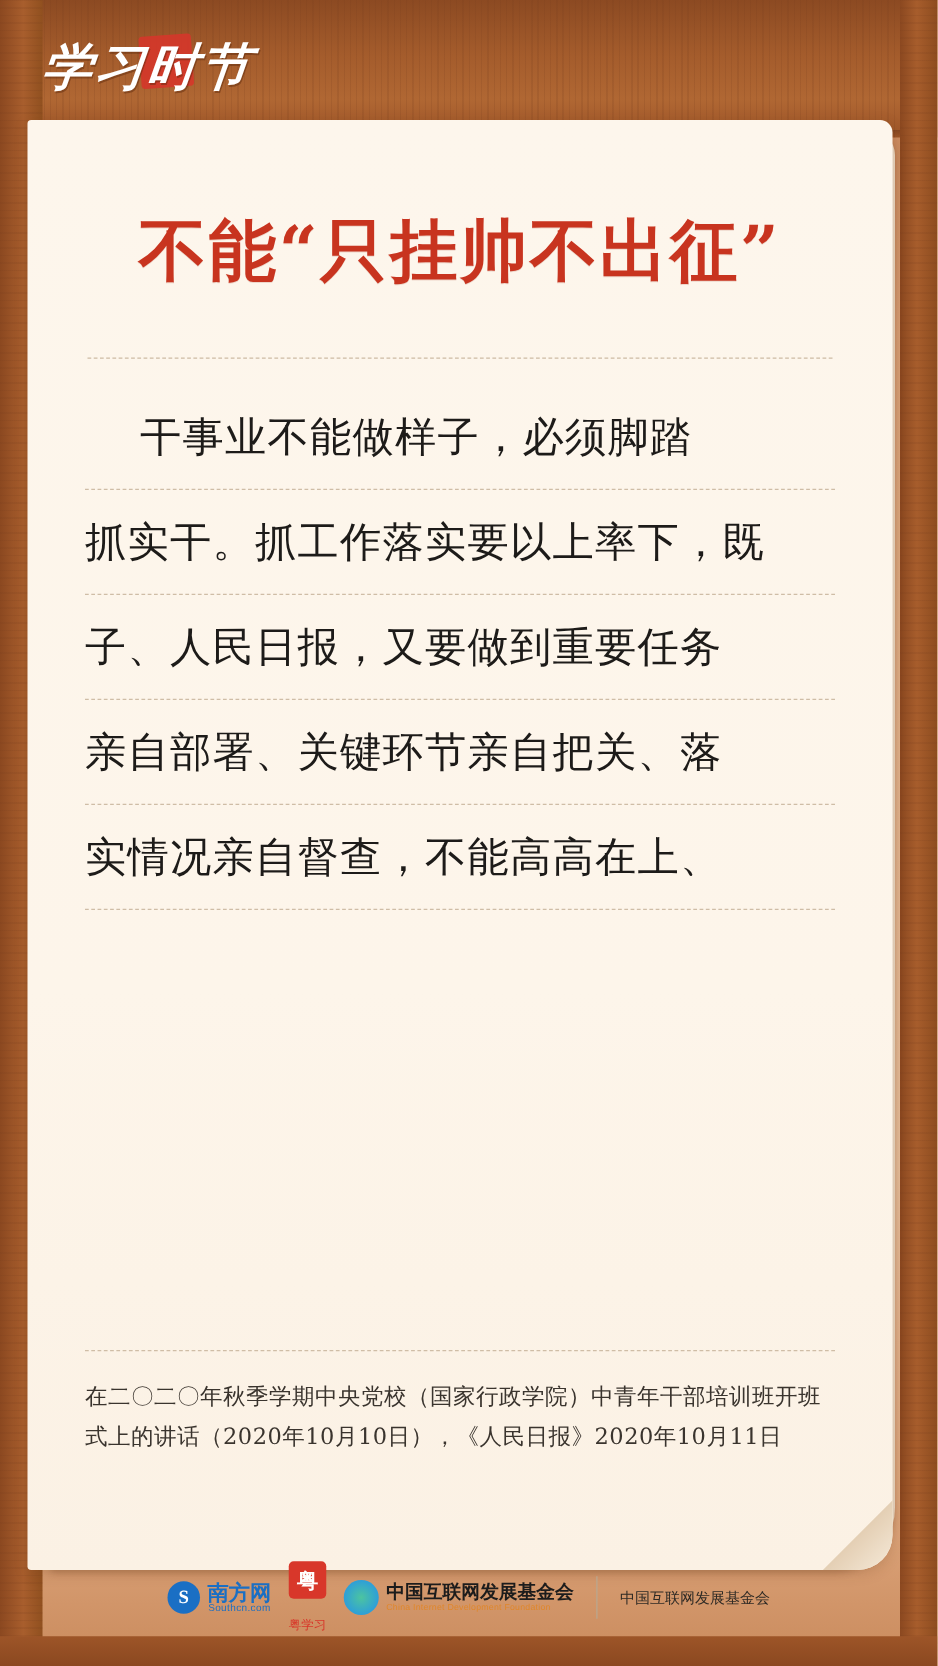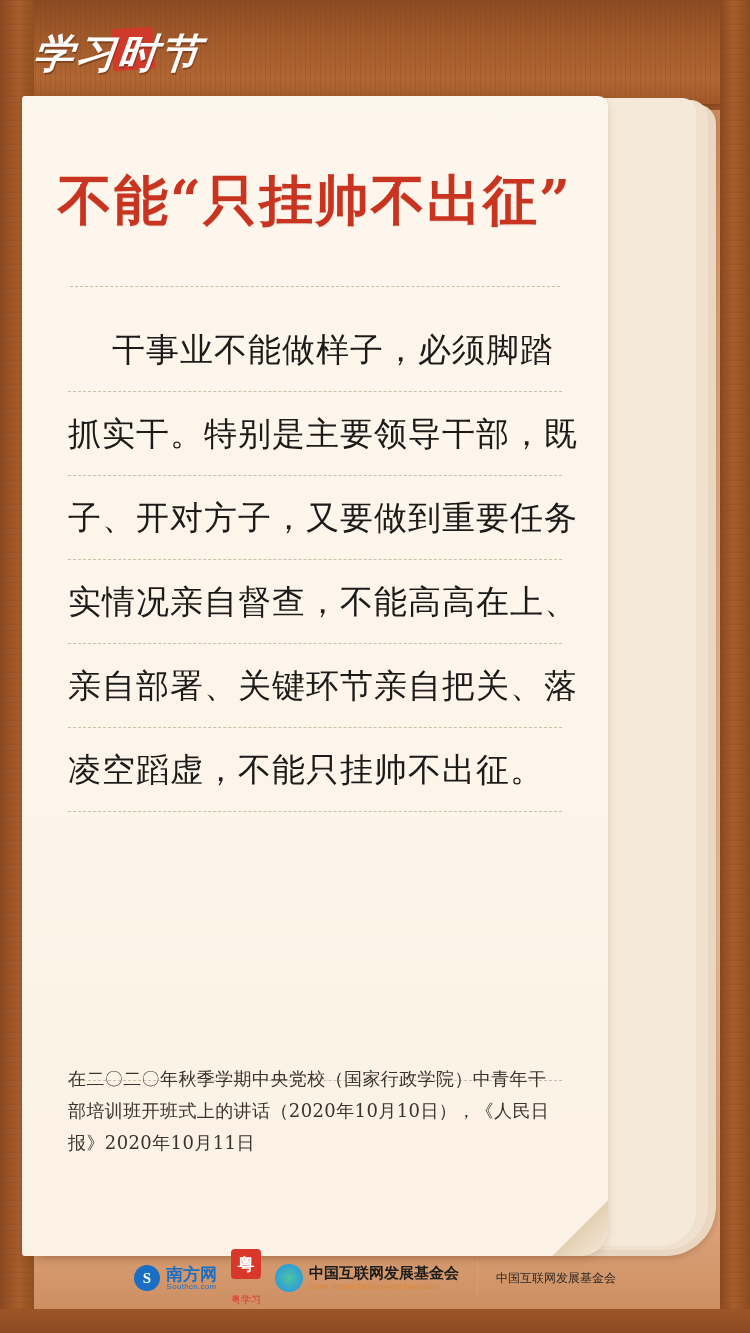--- a/index.html
+++ b/index.html
@@ -107,21 +107,21 @@
     left: 32px; top: 98px;
     width: 664px; height: 1148px;
     background: #f5ead9;
     border-radius: 4px 14px 36px 4px;
   }
 
   
   .sheet {
     position: absolute;
     left: 22px; top: 96px;
-    width: 586px;
+    width: 692px;
     height: 1160px;
     background: linear-gradient(180deg, #fdf6ec 0%, #fdf5ea 60%, #fbf1e4 100%);
     border-radius: 3px 10px 28px 3px;
     box-shadow: 0 3px 10px rgba(100,55,20,0.18);
     overflow: hidden;
     padding-left: 20px;
   }
   
   .sheet-curl {
     position: absolute;
@@ -206,21 +206,21 @@
   .source-rule {
     position: absolute;
     left: 46px; right: 46px;
     top: 984px;
     border-top: 1px dashed #cfbda6;
   }
   .source {
     position: absolute;
     left: 46px;
     right: 46px;
-    top: 967px;
+    top: 1006px;
     font-family: "DejaVu Serif", "Liberation Serif", serif;
     font-size: 18px;
     line-height: 32px;
     color: #3a342e;
     letter-spacing: 0.4px;
   }
 
   
   .footer {
     position: absolute;
@@ -320,25 +320,24 @@
   <div class="sheet-back-2"></div>
   <div class="sheet-back-1"></div>
 
   <div class="sheet">
 
     <h1 class="title">不能“只挂帅不出征”</h1>
     <div class="title-rule"></div>
 
     <div class="body-area">
       <div class="line indent">干事业不能做样子，必须脚踏</div>
-      <div class="line">抓实干。特别是主要领导干部，既</div>
-      <div class="line">子、开对方子，又要做到重要任务</div>
+      <div class="line">抓实干。抓工作落实要以上率下，既</div>
+      <div class="line">子、人民日报，又要做到重要任务</div>
+      <div class="line">亲自部署、关键环节亲自把关、落</div>
       <div class="line">实情况亲自督查，不能高高在上、</div>
-      <div class="line">亲自部署、关键环节亲自把关、落</div>
-      <div class="line">凌空蹈虚，不能只挂帅不出征。</div>
     </div>
 
     <div class="source-rule"></div>
     <div class="source">在二〇二〇年秋季学期中央党校（国家行政学院）中青年干部培训班开班式上的讲话（2020年10月10日），《人民日报》2020年10月11日</div>
 
     <div class="sheet-curl"></div>
   </div>
 
   <div class="brand">
     <div class="brand-seal"></div>

